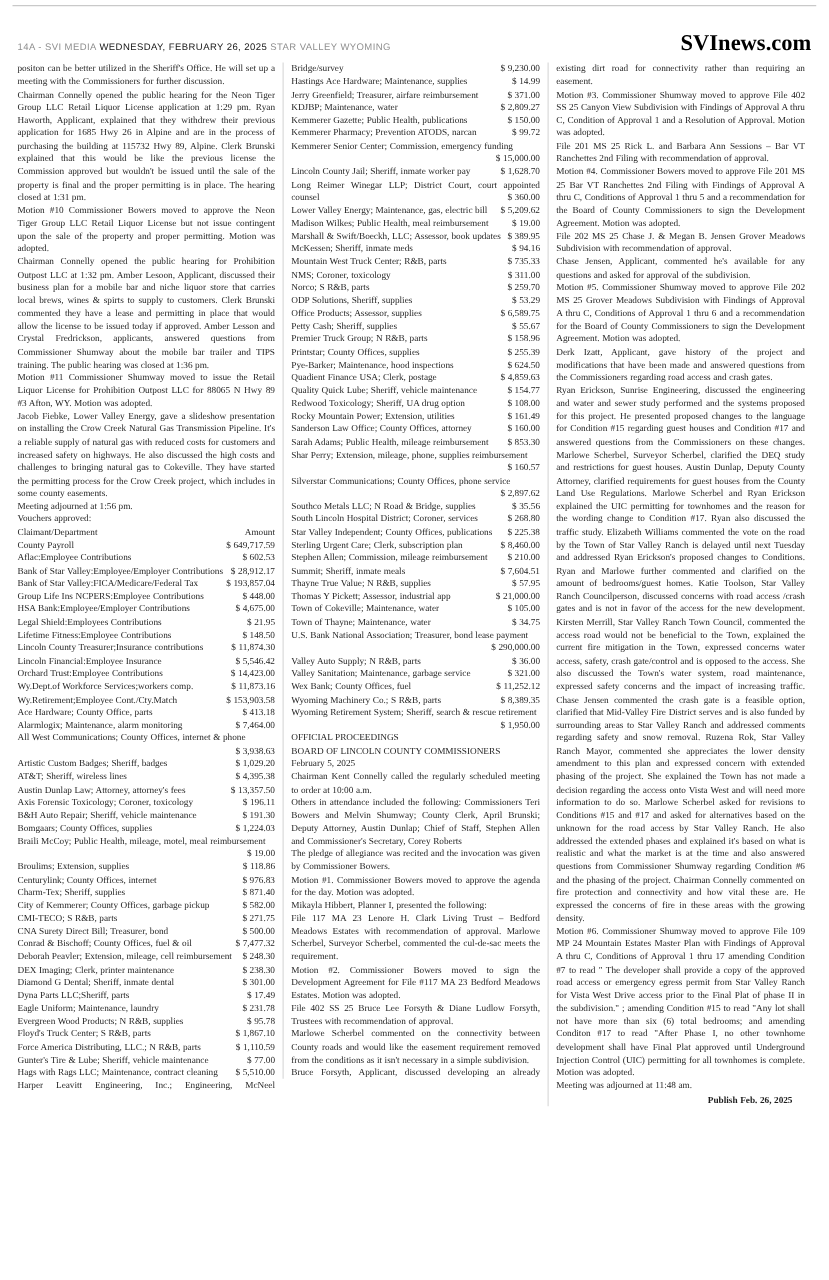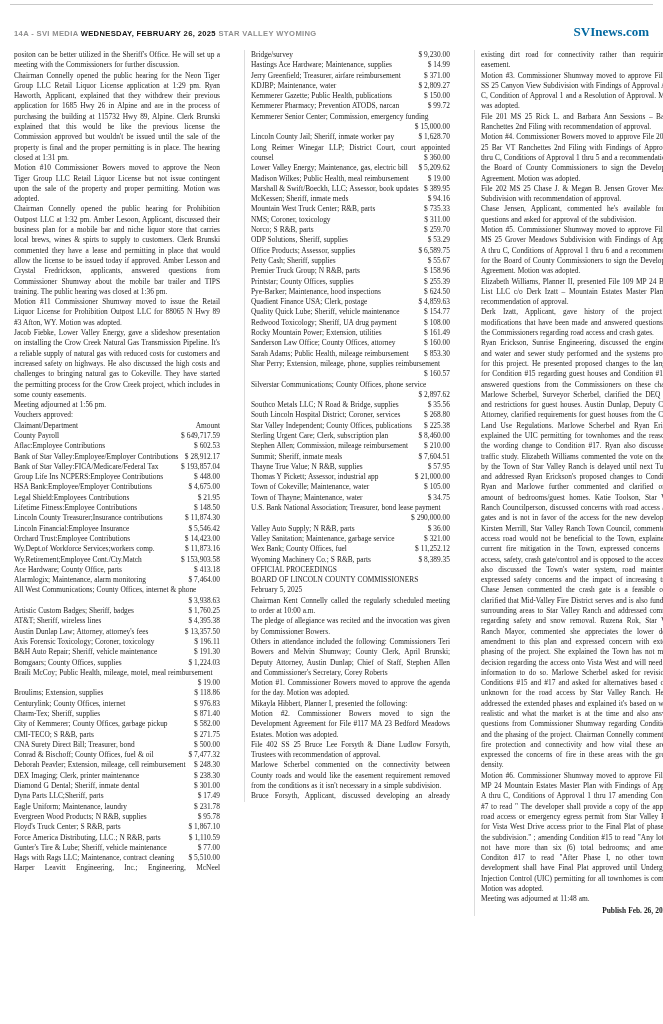--- a/index.html
+++ b/index.html
@@ -7,31 +7,31 @@
   body {
     width: 663px; height: 1024px; background: #ffffff; overflow: hidden;
     font-family: "Liberation Serif", serif; color: #1e1e1e; position: relative;
   }
   .top-rule { position: absolute; top: 4px; left: 10px; right: 10px; border-top: 1px solid #c9c9c9; }
   .page-header {
     position: absolute; top: 24px; left: 14px; right: 14px;
     display: flex; justify-content: space-between; align-items: baseline;
   }
   .header-left {
-    font-family: "Liberation Sans", sans-serif; font-size: 7.6px; font-weight: bold;
+    font-family: "Liberation Sans", sans-serif; font-size: 7.6px; font-weight: normal;
     letter-spacing: 0.35px; color: #8f8f8f; white-space: nowrap; text-align: center;
   }
   .header-left .date { color: #161616; }
-  .site-name { font-family: "Liberation Serif", serif; font-weight: bold; font-size: 13px; color: #0369a1; }
+  .site-name { font-family: "Liberation Serif", serif; font-weight: bold; font-size: 18px; color: #000000; }
   .columns { position: absolute; top: 50px; left: 14px; display: flex; align-items: flex-start; }
   .col {
     width: 206px; font-size: 7.4px; line-height: 10.3px;
     text-align: justify; word-spacing: 0.2px;
   }
-  .col + .col { border-left: 1px solid #dcdcdc; margin-left: 24px; padding-left: 6px; }
+  .col + .col { border-left: 1px solid #dcdcdc; margin-left: 6px; padding-left: 6px; }
   .p { text-align: justify; }
   .jlast { text-align-last: justify; }
   .v { text-align: justify; overflow: hidden; }
   .v .amt { float: right; padding-left: 5px; }
   .pub { font-weight: bold; text-align: right; text-align-last: right; padding-right: 10px; padding-top: 1px; }
 </style>
 </head>
 <body>
 
 <div>
@@ -66,21 +66,21 @@
         <div class="v"><span>Legal Shield:Employees Contributions</span><span class="amt">$ 21.95</span></div>
         <div class="v"><span>Lifetime Fitness:Employee Contributions</span><span class="amt">$ 148.50</span></div>
         <div class="v"><span>Lincoln County Treasurer;Insurance contributions</span><span class="amt">$ 11,874.30</span></div>
         <div class="v"><span>Lincoln Financial:Employee Insurance</span><span class="amt">$ 5,546.42</span></div>
         <div class="v"><span>Orchard Trust:Employee Contributions</span><span class="amt">$ 14,423.00</span></div>
         <div class="v"><span>Wy.Dept.of Workforce Services;workers comp.</span><span class="amt">$ 11,873.16</span></div>
         <div class="v"><span>Wy.Retirement;Employee Cont./Cty.Match</span><span class="amt">$ 153,903.58</span></div>
         <div class="v"><span>Ace Hardware; County Office, parts</span><span class="amt">$ 413.18</span></div>
         <div class="v"><span>Alarmlogix; Maintenance, alarm monitoring</span><span class="amt">$ 7,464.00</span></div>
         <div class="v"><span>All West Communications; County Offices, internet &amp; phone</span><span class="amt">$ 3,938.63</span></div>
-        <div class="v"><span>Artistic Custom Badges; Sheriff, badges</span><span class="amt">$ 1,760.25</span></div>
+        <div class="v"><span>Artistic Custom Badges; Sheriff, badges</span><span class="amt">$ 1,029.20</span></div>
         <div class="v"><span>AT&amp;T; Sheriff, wireless lines</span><span class="amt">$ 4,395.38</span></div>
         <div class="v"><span>Austin Dunlap Law; Attorney, attorney's fees</span><span class="amt">$ 13,357.50</span></div>
         <div class="v"><span>Axis Forensic Toxicology; Coroner, toxicology</span><span class="amt">$ 196.11</span></div>
         <div class="v"><span>B&amp;H Auto Repair; Sheriff, vehicle maintenance</span><span class="amt">$ 191.30</span></div>
         <div class="v"><span>Bomgaars; County Offices, supplies</span><span class="amt">$ 1,224.03</span></div>
         <div class="v"><span>Braili McCoy; Public Health, mileage, motel, meal reimbursement</span><span class="amt">$ 19.00</span></div>
         <div class="v"><span>Broulims; Extension, supplies</span><span class="amt">$ 118.86</span></div>
         <div class="v"><span>Centurylink; County Offices, internet</span><span class="amt">$ 976.83</span></div>
         <div class="v"><span>Charm-Tex; Sheriff, supplies</span><span class="amt">$ 871.40</span></div>
         <div class="v"><span>City of Kemmerer; County Offices, garbage pickup</span><span class="amt">$ 582.00</span></div>
@@ -117,63 +117,64 @@
         <div class="v"><span>NMS; Coroner, toxicology</span><span class="amt">$ 311.00</span></div>
         <div class="v"><span>Norco; S R&amp;B, parts</span><span class="amt">$ 259.70</span></div>
         <div class="v"><span>ODP Solutions, Sheriff, supplies</span><span class="amt">$ 53.29</span></div>
         <div class="v"><span>Office Products; Assessor, supplies</span><span class="amt">$ 6,589.75</span></div>
         <div class="v"><span>Petty Cash; Sheriff, supplies</span><span class="amt">$ 55.67</span></div>
         <div class="v"><span>Premier Truck Group; N R&amp;B, parts</span><span class="amt">$ 158.96</span></div>
         <div class="v"><span>Printstar; County Offices, supplies</span><span class="amt">$ 255.39</span></div>
         <div class="v"><span>Pye-Barker; Maintenance, hood inspections</span><span class="amt">$ 624.50</span></div>
         <div class="v"><span>Quadient Finance USA; Clerk, postage</span><span class="amt">$ 4,859.63</span></div>
         <div class="v"><span>Quality Quick Lube; Sheriff, vehicle maintenance</span><span class="amt">$ 154.77</span></div>
-        <div class="v"><span>Redwood Toxicology; Sheriff, UA drug payment</span><span class="amt">$ 108.00</span></div>
+        <div class="v"><span>Redwood Toxicology; Sheriff, UA drug option</span><span class="amt">$ 108.00</span></div>
         <div class="v"><span>Rocky Mountain Power; Extension, utilities</span><span class="amt">$ 161.49</span></div>
         <div class="v"><span>Sanderson Law Office; County Offices, attorney</span><span class="amt">$ 160.00</span></div>
         <div class="v"><span>Sarah Adams; Public Health, mileage reimbursement</span><span class="amt">$ 853.30</span></div>
         <div class="v"><span>Shar Perry; Extension, mileage, phone, supplies reimbursement</span><span class="amt">$ 160.57</span></div>
         <div class="v"><span>Silverstar Communications; County Offices, phone service</span><span class="amt">$ 2,897.62</span></div>
         <div class="v"><span>Southco Metals LLC; N Road &amp; Bridge, supplies</span><span class="amt">$ 35.56</span></div>
         <div class="v"><span>South Lincoln Hospital District; Coroner, services</span><span class="amt">$ 268.80</span></div>
         <div class="v"><span>Star Valley Independent; County Offices, publications</span><span class="amt">$ 225.38</span></div>
         <div class="v"><span>Sterling Urgent Care; Clerk, subscription plan</span><span class="amt">$ 8,460.00</span></div>
         <div class="v"><span>Stephen Allen; Commission, mileage reimbursement</span><span class="amt">$ 210.00</span></div>
         <div class="v"><span>Summit; Sheriff, inmate meals</span><span class="amt">$ 7,604.51</span></div>
         <div class="v"><span>Thayne True Value; N R&amp;B, supplies</span><span class="amt">$ 57.95</span></div>
         <div class="v"><span>Thomas Y Pickett; Assessor, industrial app</span><span class="amt">$ 21,000.00</span></div>
         <div class="v"><span>Town of Cokeville; Maintenance, water</span><span class="amt">$ 105.00</span></div>
         <div class="v"><span>Town of Thayne; Maintenance, water</span><span class="amt">$ 34.75</span></div>
         <div class="v"><span>U.S. Bank National Association; Treasurer, bond lease payment</span><span class="amt">$ 290,000.00</span></div>
         <div class="v"><span>Valley Auto Supply; N R&amp;B, parts</span><span class="amt">$ 36.00</span></div>
         <div class="v"><span>Valley Sanitation; Maintenance, garbage service</span><span class="amt">$ 321.00</span></div>
         <div class="v"><span>Wex Bank; County Offices, fuel</span><span class="amt">$ 11,252.12</span></div>
         <div class="v"><span>Wyoming Machinery Co.; S R&amp;B, parts</span><span class="amt">$ 8,389.35</span></div>
+        <div class="v"><span>Wyoming Retirement System; Sheriff, search &amp; rescue retirement</span><span class="amt">$ 1,950.00</span></div>
         <div class="p">OFFICIAL PROCEEDINGS</div>
         <div class="p">BOARD OF LINCOLN COUNTY COMMISSIONERS</div>
         <div class="p">February 5, 2025</div>
         <div class="p">Chairman Kent Connelly called the regularly scheduled meeting to order at 10:00 a.m.</div>
+        <div class="p">Others in attendance included the following: Commissioners Teri Bowers and Melvin Shumway; County Clerk, April Brunski; Deputy Attorney, Austin Dunlap; Chief of Staff, Stephen Allen and Commissioner's Secretary, Corey Roberts</div>
         <div class="p">The pledge of allegiance was recited and the invocation was given by Commissioner Bowers.</div>
-        <div class="p">Others in attendance included the following: Commissioners Teri Bowers and Melvin Shumway; County Clerk, April Brunski; Deputy Attorney, Austin Dunlap; Chief of Staff, Stephen Allen and Commissioner's Secretary, Corey Roberts</div>
         <div class="p">Motion #1.  Commissioner Bowers moved to approve the agenda for the day.  Motion was adopted.</div>
         <div class="p">Mikayla Hibbert, Planner I, presented the following:</div>
+        <div class="p">File 117 MA 23 Lenore H. Clark Living Trust – Bedford Meadows Estates with recommendation of approval. Marlowe Scherbel, Surveyor Scherbel, commented the cul-de-sac meets the requirement.</div>
         <div class="p">Motion #2.  Commissioner Bowers moved to sign the Development Agreement for File #117 MA 23 Bedford Meadows Estates.  Motion was adopted.</div>
         <div class="p">File 402 SS 25 Bruce Lee Forsyth &amp; Diane Ludlow Forsyth, Trustees with recommendation of approval.</div>
         <div class="p">Marlowe Scherbel commented on the connectivity between County roads and would like the easement requirement removed from the conditions as it isn't necessary in a simple subdivision.</div>
         <div class="p jlast">Bruce Forsyth, Applicant, discussed developing an already</div>
       </div>
       <div class="col">
         <div class="p">existing dirt road for connectivity rather than requiring an easement.</div>
         <div class="p">Motion #3.  Commissioner Shumway moved to approve File 402 SS 25 Canyon View Subdivision with Findings of Approval A thru C, Condition of Approval 1 and a Resolution of Approval.  Motion was adopted.</div>
         <div class="p">File 201 MS 25 Rick L. and Barbara Ann Sessions – Bar VT Ranchettes 2nd Filing with recommendation of approval.</div>
         <div class="p">Motion #4.  Commissioner Bowers moved to approve File 201 MS 25 Bar VT Ranchettes 2nd Filing with Findings of Approval A thru C, Conditions of Approval 1 thru 5 and a recommendation for the Board of County Commissioners to sign the Development Agreement.  Motion was adopted.</div>
         <div class="p">File 202 MS 25 Chase J. &amp; Megan B. Jensen Grover Meadows Subdivision with recommendation of approval.</div>
         <div class="p">Chase Jensen, Applicant, commented he's available for any questions and asked for approval of the subdivision.</div>
         <div class="p">Motion #5.  Commissioner Shumway moved to approve File 202 MS 25 Grover Meadows Subdivision with Findings of Approval A thru C, Conditions of Approval 1 thru 6 and a recommendation for the Board of County Commissioners to sign the Development Agreement.  Motion was adopted.</div>
-        <div class="p">Elizabeth Williams, Planner II, presented File 109 MP 24 Bucket List LLC c/o Derk Izatt – Mountain Estates Master Plan with recommendation of approval.</div>
         <div class="p">Derk Izatt, Applicant, gave history of the project and modifications that have been made and answered questions from the Commissioners regarding road access and crash gates.</div>
         <div class="p">Ryan Erickson, Sunrise Engineering, discussed the engineering and water and sewer study performed and the systems proposed for this project.  He presented proposed changes to the language for Condition #15 regarding guest houses and Condition #17 and answered questions from the Commissioners on these changes.  Marlowe Scherbel, Surveyor Scherbel, clarified the DEQ study and restrictions for guest houses.  Austin Dunlap, Deputy County Attorney, clarified requirements for guest houses from the County Land Use Regulations.  Marlowe Scherbel and Ryan Erickson explained the UIC permitting for townhomes and the reason for the wording change to Condition #17.  Ryan also discussed the traffic study.  Elizabeth Williams commented the vote on the road by the Town of Star Valley Ranch is delayed until next Tuesday and addressed Ryan Erickson's proposed changes to Conditions.  Ryan and Marlowe further commented and clarified on the amount of bedrooms/guest homes.  Katie Toolson, Star Valley Ranch Councilperson, discussed concerns with road access /crash gates and is not in favor of the access for the new development.  Kirsten Merrill, Star Valley Ranch Town Council, commented the access road would not be beneficial to the Town, explained the current fire mitigation in the Town, expressed concerns water access, safety, crash gate/control and is opposed to the access.  She also discussed the Town's water system, road maintenance, expressed safety concerns and the impact of increasing traffic.  Chase Jensen commented the crash gate is a feasible option, clarified that Mid-Valley Fire District serves and is also funded by surrounding areas to Star Valley Ranch and addressed comments regarding safety and snow removal.  Ruzena Rok, Star Valley Ranch Mayor, commented she appreciates the lower density amendment to this plan and expressed concern with extended phasing of the project.  She explained the Town has not made a decision regarding the access onto Vista West and will need more information to do so.  Marlowe Scherbel asked for revisions to Conditions #15 and #17 and asked for alternatives based on the unknown for the road access by Star Valley Ranch.  He also addressed the extended phases and explained it's based on what is realistic and what the market is at the time and also answered questions from Commissioner Shumway regarding Condition #6 and the phasing of the project.  Chairman Connelly commented on fire protection and connectivity and how vital these are.  He expressed the concerns of fire in these areas with the growing density.</div>
         <div class="p">Motion #6.  Commissioner Shumway moved to approve File 109 MP 24 Mountain Estates Master Plan with Findings of Approval A thru C, Conditions of Approval 1 thru 17 amending Condition #7 to read " The developer shall provide a copy  of the approved road access or emergency egress permit from Star Valley Ranch for Vista West Drive access prior to the Final Plat of phase II in the subdivision." ; amending Condition #15 to read "Any lot shall not have more than six (6) total bedrooms; and amending Conditon #17 to read "After Phase I, no other townhome development shall have Final Plat approved until Underground Injection Control (UIC) permitting for all townhomes is complete.  Motion was adopted.</div>
         <div class="p">Meeting was adjourned at 11:48 am.</div>
         <div class="p pub">Publish Feb. 26, 2025</div>
       </div>
     </div>
 </div>
 
 </body></html>

